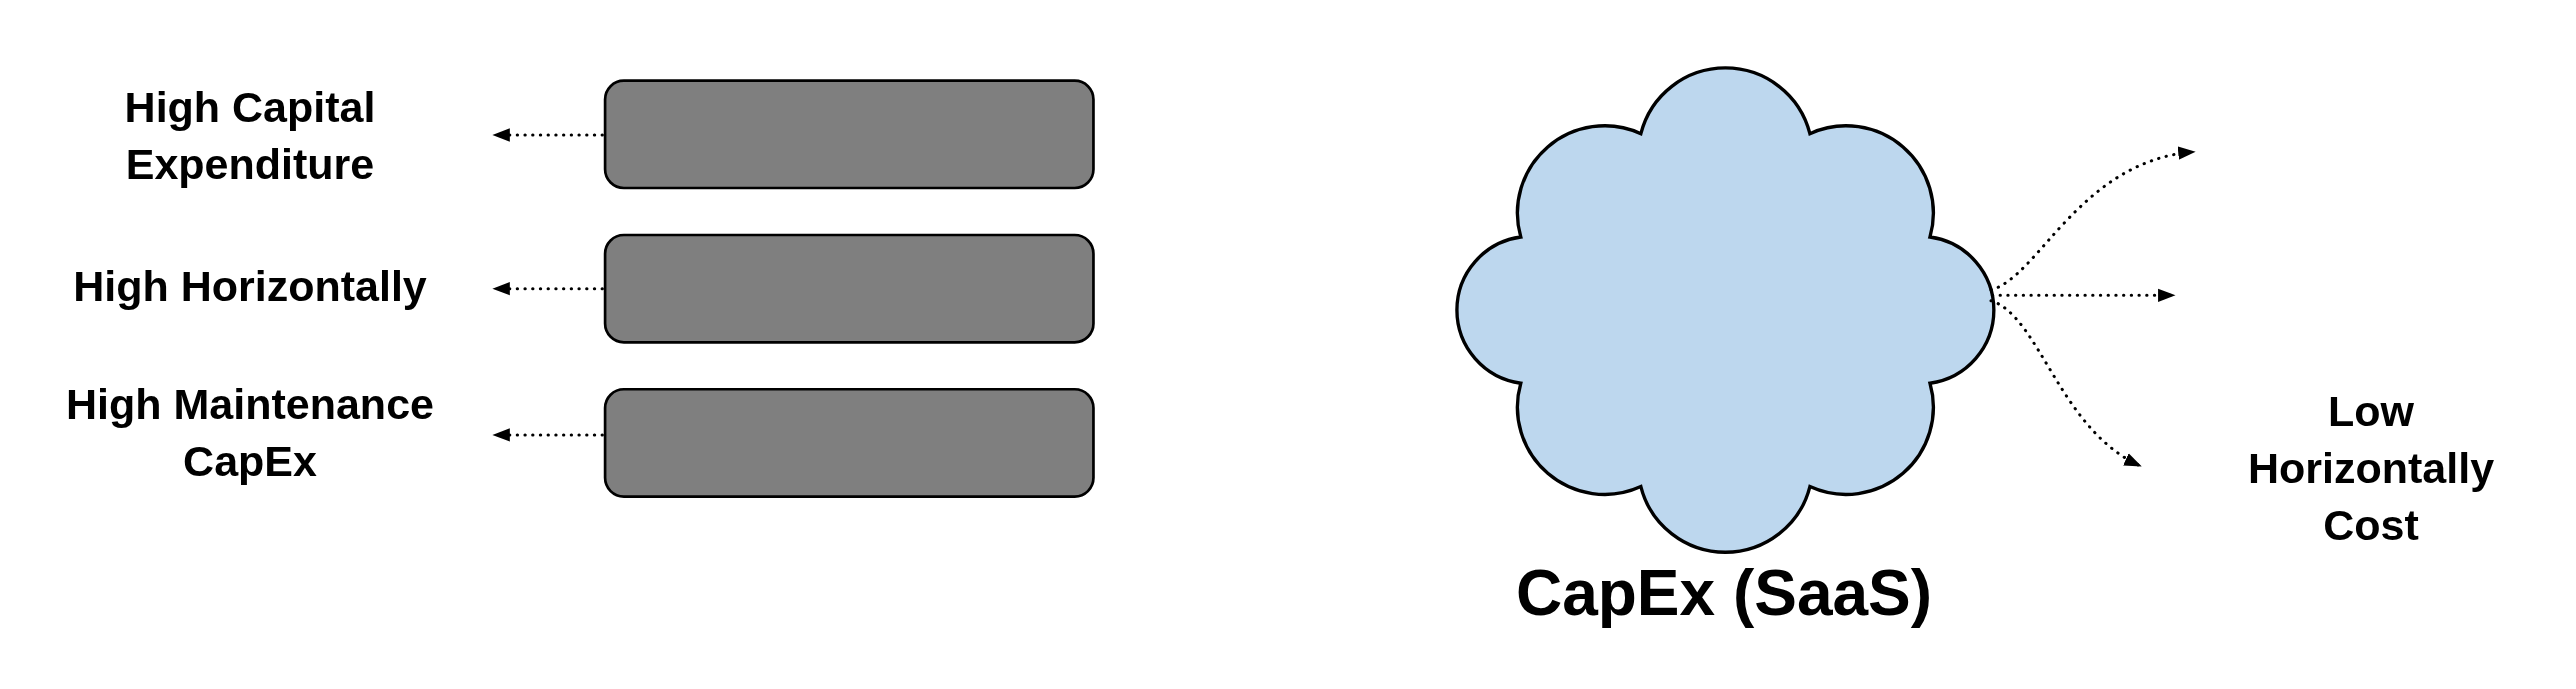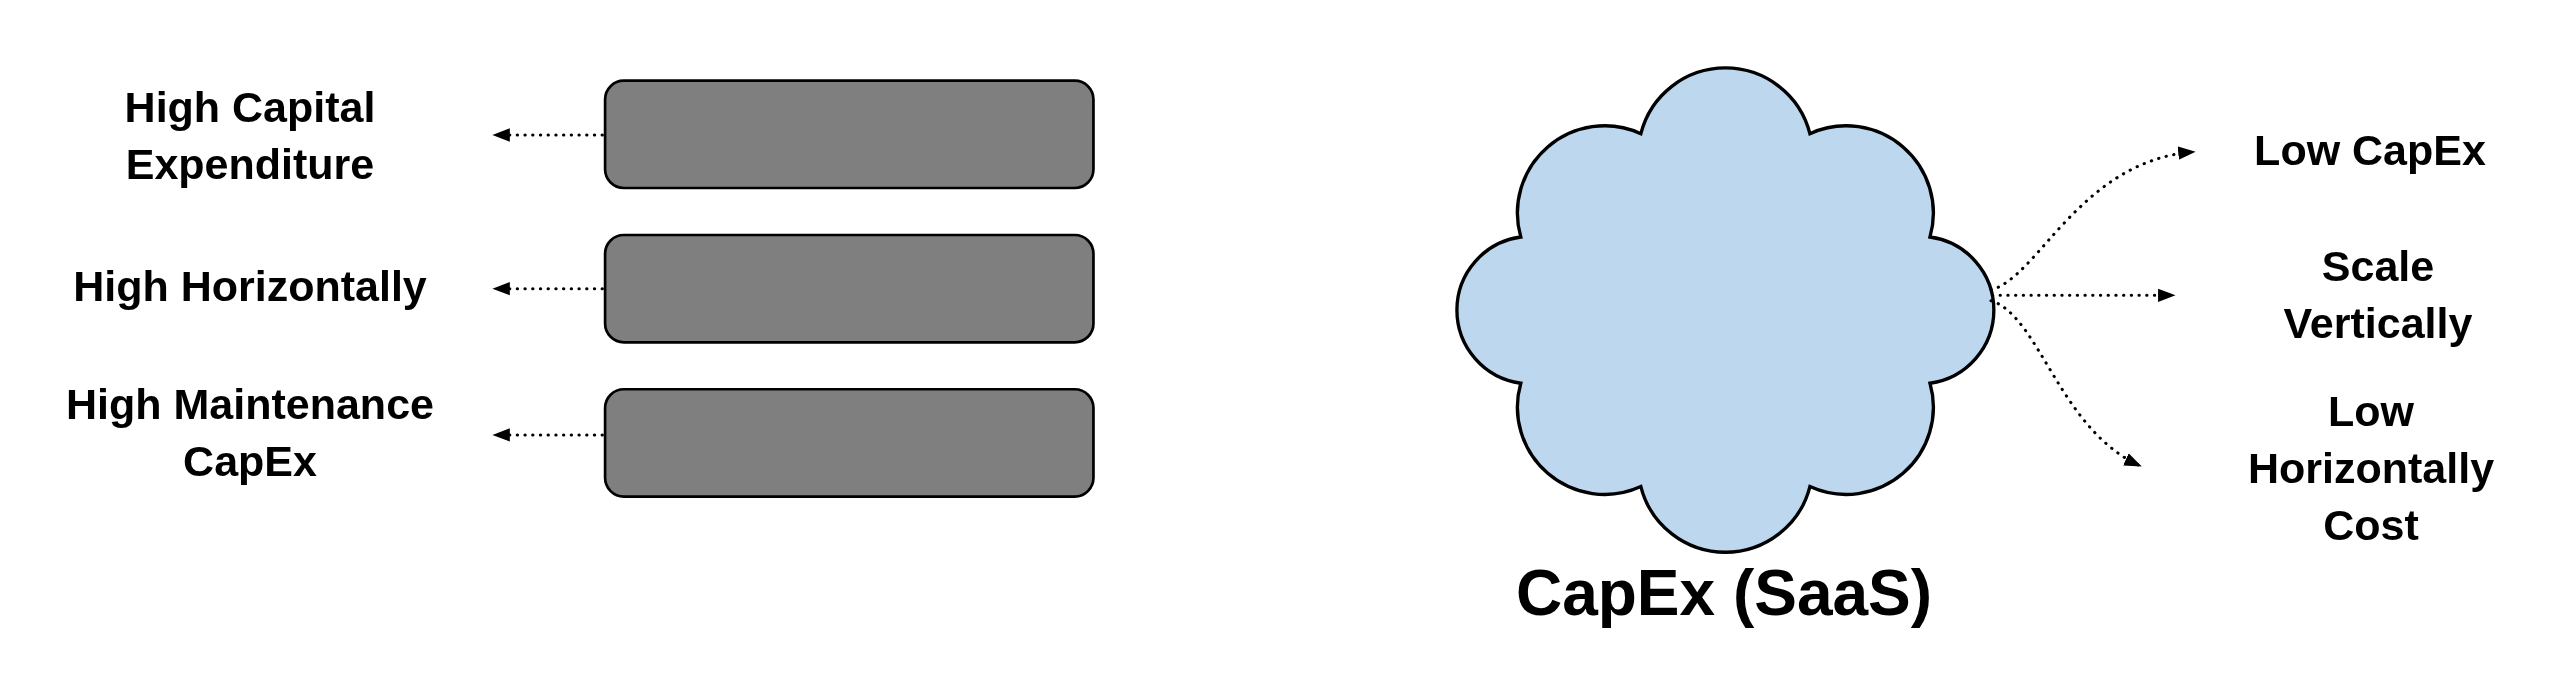--- a/index.html
+++ b/index.html
@@ -95,21 +95,19 @@
     <path class="dotted-arrow" d="M 2968 448 C 3040 470, 3070 640, 3190 694" marker-end="url(#arrowhead)"></path>
   </svg>
 
   <div class="label side-label" style="left:250px; top:136px">High Capital
 Expenditure</div>
   <div class="label side-label" style="left:250px; top:286px">High Horizontally</div>
   <div class="label side-label" style="left:250px; top:433px">High Maintenance
 CapEx</div>
 
 
-  <div class="label side-label" style="left:2370px; top:150px">Low CapEx</div>
-  <div class="label side-label" style="left:2378px; top:295px">Scale Vertically</div>
   <div class="label side-label" style="left:2371px; top:468px">Low Horizontally
 Cost</div>
 
   <div class="label title-label" style="left:1724px; top:593px">CapEx (SaaS)</div>
 
 </div>
 
 
 </body></html>

